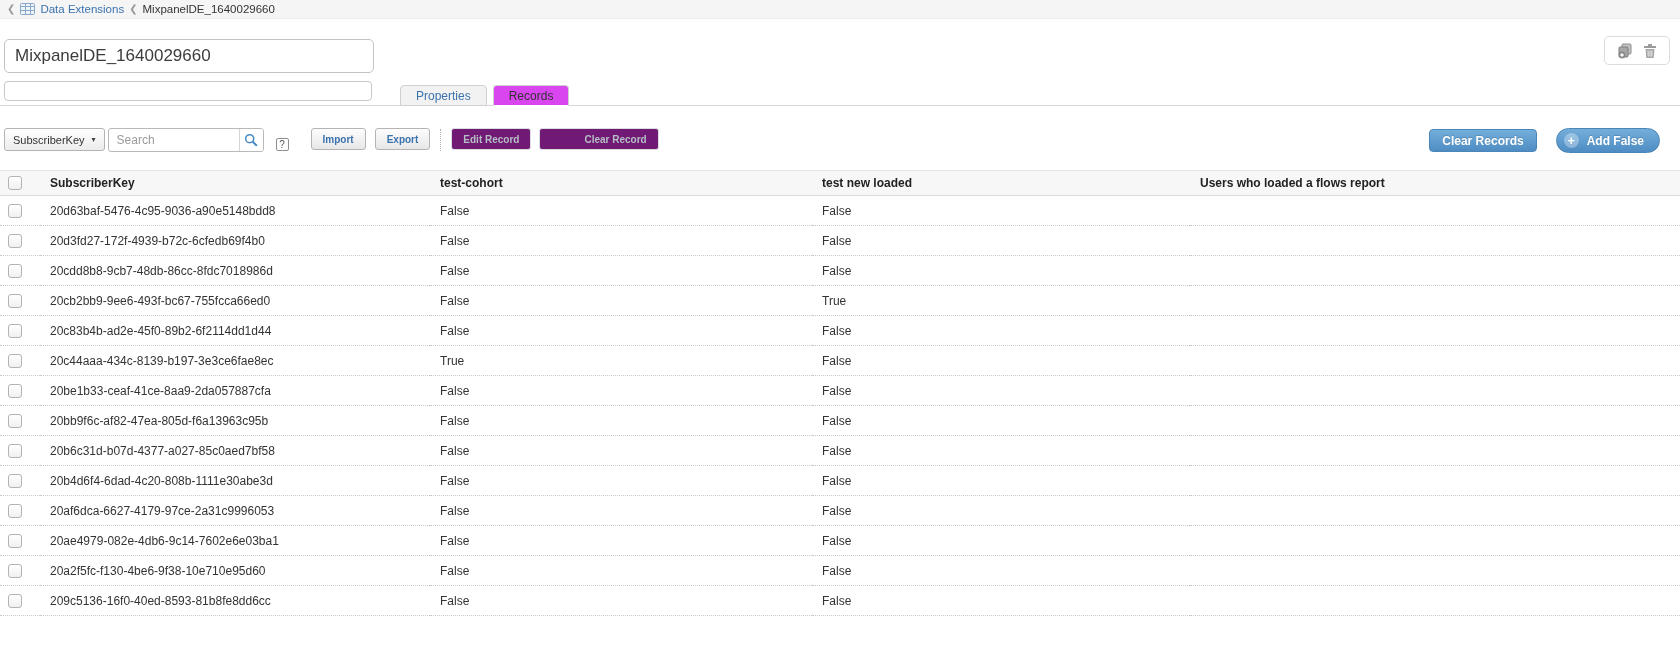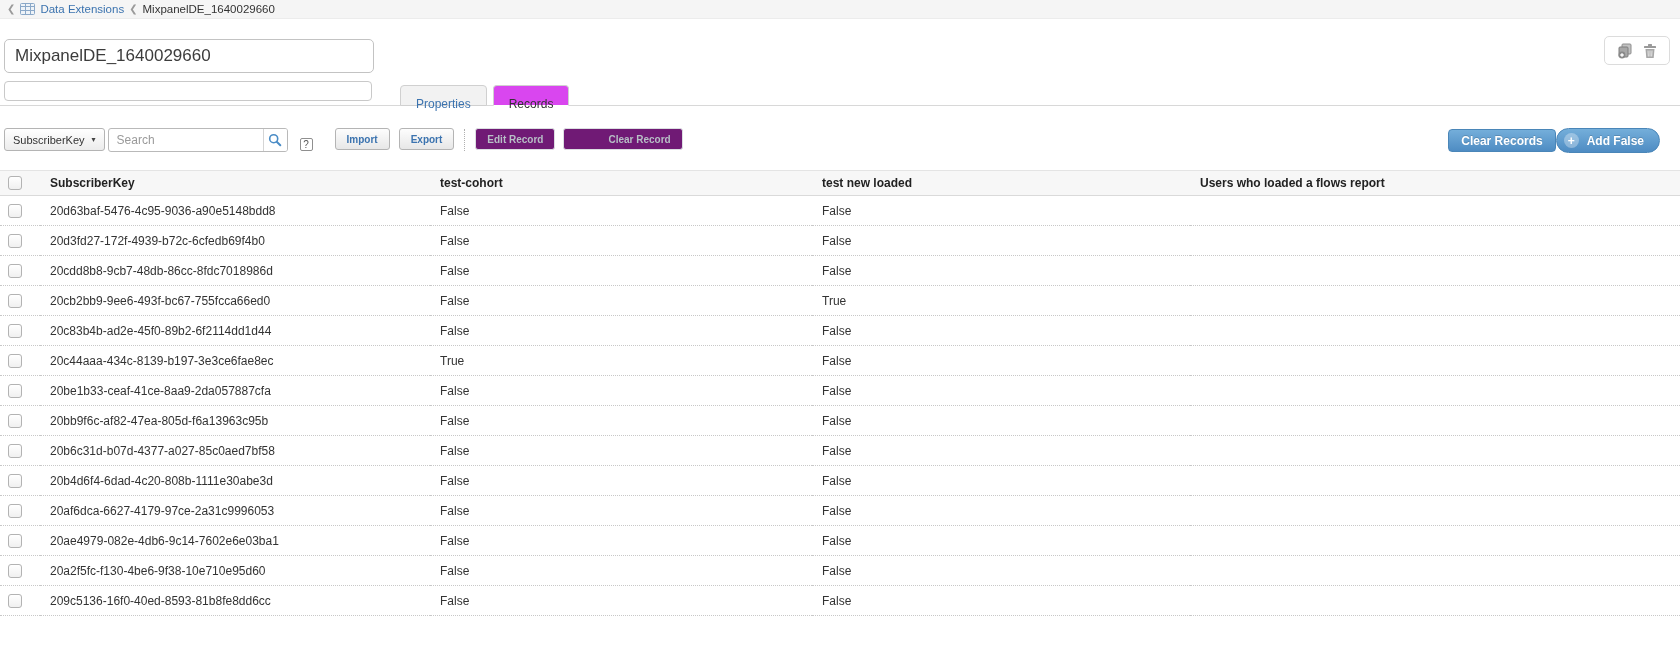--- a/index.html
+++ b/index.html
@@ -49,21 +49,21 @@
   }
   .icon-btn { cursor: pointer; display: inline-flex; }
 
   
   .tabstrip {
     position: absolute; left: 0; right: 0; top: 85px; height: 21px;
     border-bottom: 1px solid #d8d8d8;
     display: flex; align-items: flex-end; padding-left: 400px; gap: 6px;
   }
   .tab {
-    height: 21px; line-height: 20px; padding: 8px 15px; font-size: 12px;
+    height: 21px; line-height: 20px; padding: 0 15px; font-size: 12px;
     border: 1px solid #d0d0d0; border-radius: 4px 4px 0 0;
     margin-bottom: -1px; cursor: pointer;
   }
   .tab.inactive { background: #f2f2f2; color: #3b73af; }
   .tab.active { background: #d946ef; color: #333; border-bottom-color: #ffffff; }
 
   
   .toolbar {
     position: absolute; left: 4px; right: 20px; top: 128px; height: 28px;
     display: flex; align-items: flex-start;
@@ -71,21 +71,21 @@
   .field-select {
     height: 23px; padding: 0 8px; font-size: 11px; color: #333;
     border: 1px solid #b4b4b4; border-radius: 3px;
     background: linear-gradient(#ffffff, #ececec);
     display: inline-flex; align-items: center; gap: 7px; cursor: pointer;
     white-space: nowrap;
   }
   .field-select .arrow { font-size: 8px; color: #444; }
   .search-wrap { position: relative; margin-left: 3px; }
   .search-input {
-    width: 180px; height: 24px; border: 1px solid #b9b9b9; border-radius: 3px;
+    width: 156px; height: 24px; border: 1px solid #b9b9b9; border-radius: 3px;
     font-family: "Liberation Sans", sans-serif;
     font-size: 12px; padding: 0 28px 0 8px; color: #333; outline: none;
   }
   .search-input::placeholder { color: #9a9a9a; }
   .search-btn {
     position: absolute; right: 1px; top: 1px; width: 24px; height: 22px;
     border-left: 1px solid #d5d5d5; background: #fff; border-radius: 0 2px 2px 0;
     display: flex; align-items: center; justify-content: center; cursor: pointer;
   }
   .help-box {
@@ -102,21 +102,21 @@
     white-space: nowrap;
   }
   .btn.disabled {
     color: #b7bfc6; border-color: #dcdfe2; background: #701a75;
     font-weight: bold; cursor: default;
   }
   .sep-dotted {
     width: 0; height: 22px; border-left: 1px dotted #b0b0b0; margin: 1px 10px 0 10px;
   }
   .ml22 { margin-left: 22px; } .ml5 { margin-left: 9px; } .ml8 { margin-left: 8px; padding-left: 44px; }
-  .toolbar-right { margin-left: auto; display: flex; align-items: center; gap: 0; }
+  .toolbar-right { margin-left: auto; display: flex; align-items: center; gap: 19px; }
   .btn-primary {
     height: 23px; padding: 0 12px; font-size: 12px; font-weight: bold; color: #fff;
     border: 1px solid #4a86b8; border-radius: 4px;
     background: linear-gradient(#74aeda, #4e8cc3);
     text-shadow: 0 -1px 0 rgba(0,0,0,0.15); cursor: pointer;
     display: inline-flex; align-items: center;
   }
   .btn-pill {
     height: 25px; border-radius: 13px; padding: 0 15px 0 7px;
   }

